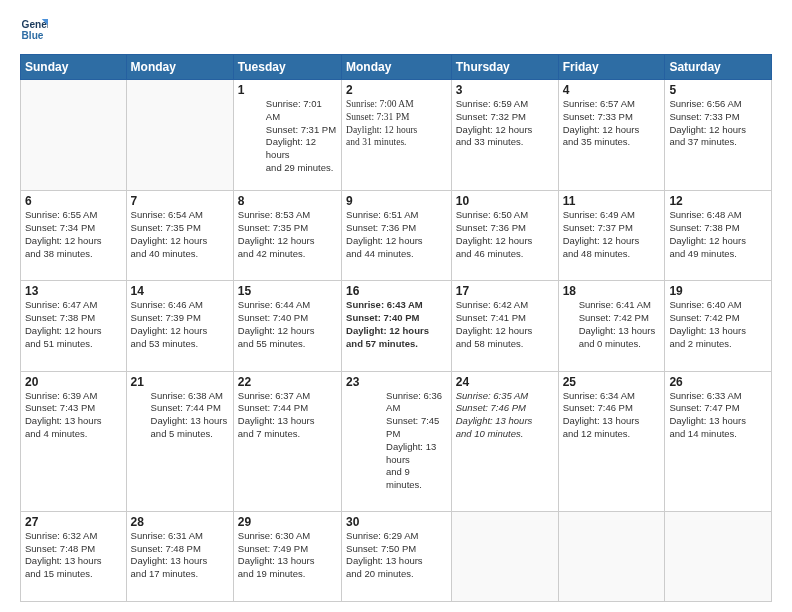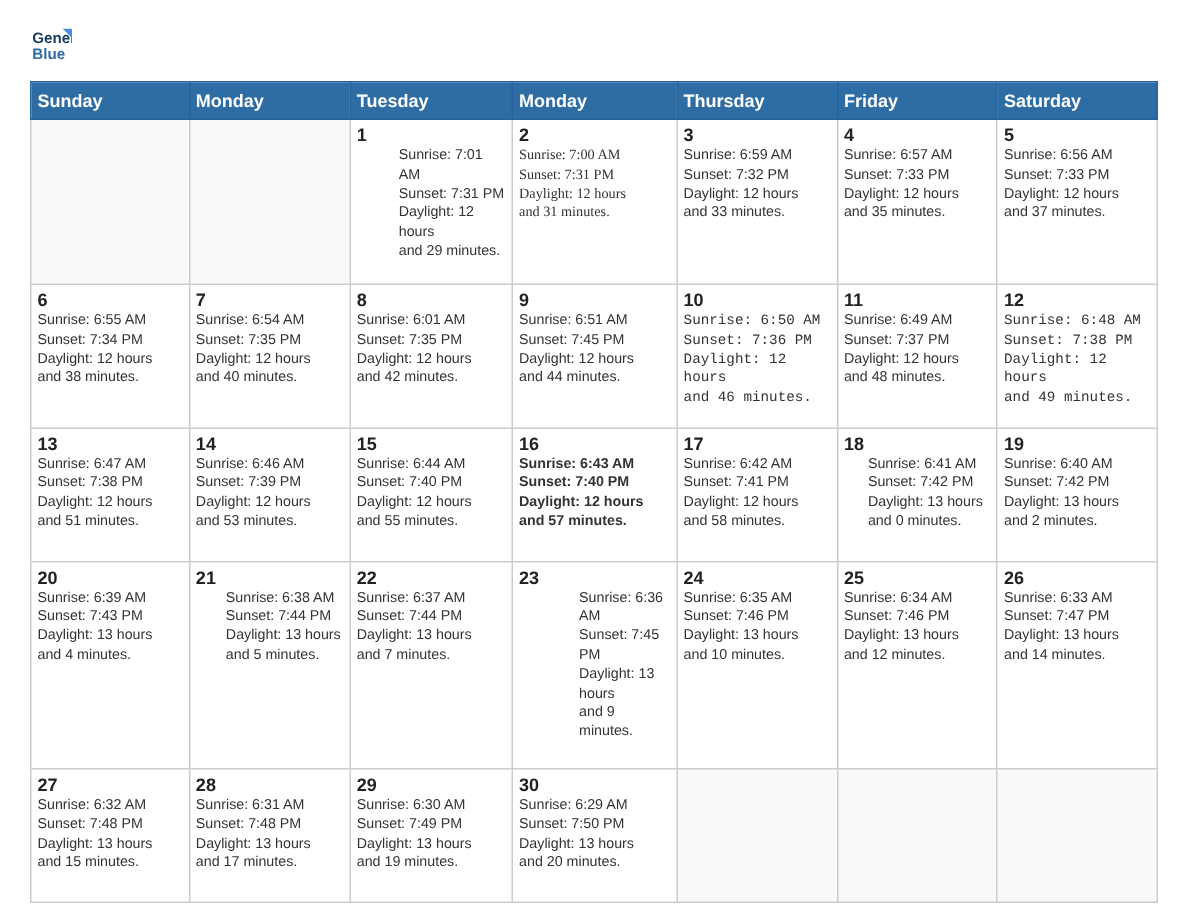--- a/index.html
+++ b/index.html
@@ -169,49 +169,49 @@
           </td>
           <td>
             <span class="day-num">7</span>
             <div class="day-info" style="white-space: pre-line;">Sunrise: 6:54 AM
 Sunset: 7:35 PM
 Daylight: 12 hours
 and 40 minutes.</div>
           </td>
           <td>
             <span class="day-num">8</span>
-            <div class="day-info" style="white-space: pre-line;">Sunrise: 6:01 AM
+            <div class="day-info" style="white-space: pre-line;">Sunrise: 8:53 AM
 Sunset: 7:35 PM
 Daylight: 12 hours
 and 42 minutes.</div>
           </td>
           <td>
             <span class="day-num">9</span>
             <div class="day-info" style="white-space: pre-line;">Sunrise: 6:51 AM
-Sunset: 7:45 PM
+Sunset: 7:36 PM
 Daylight: 12 hours
 and 44 minutes.</div>
           </td>
           <td>
             <span class="day-num">10</span>
-            <div class="day-info" style="white-space: pre-line; font-family: Liberation Mono, monospace;">Sunrise: 6:50 AM
+            <div class="day-info" style="white-space: pre-line;">Sunrise: 6:50 AM
 Sunset: 7:36 PM
 Daylight: 12 hours
 and 46 minutes.</div>
           </td>
           <td>
             <span class="day-num">11</span>
             <div class="day-info" style="white-space: pre-line;">Sunrise: 6:49 AM
 Sunset: 7:37 PM
 Daylight: 12 hours
 and 48 minutes.</div>
           </td>
           <td>
             <span class="day-num">12</span>
-            <div class="day-info" style="white-space: pre-line; font-family: Liberation Mono, monospace;">Sunrise: 6:48 AM
+            <div class="day-info" style="white-space: pre-line;">Sunrise: 6:48 AM
 Sunset: 7:38 PM
 Daylight: 12 hours
 and 49 minutes.</div>
           </td>
         </tr>
         <tr>
           <td>
             <span class="day-num">13</span>
             <div class="day-info" style="white-space: pre-line;">Sunrise: 6:47 AM
 Sunset: 7:38 PM
@@ -285,21 +285,21 @@
           </td>
           <td>
             <span class="day-num">23</span>
             <div class="day-info" style="white-space: pre-line; margin-left: 40px;">Sunrise: 6:36 AM
 Sunset: 7:45 PM
 Daylight: 13 hours
 and 9 minutes.</div>
           </td>
           <td>
             <span class="day-num">24</span>
-            <div class="day-info" style="white-space: pre-line;">Sunrise: 6:35 AM
+            <div class="day-info" style="white-space: pre-line; font-style: italic;">Sunrise: 6:35 AM
 Sunset: 7:46 PM
 Daylight: 13 hours
 and 10 minutes.</div>
           </td>
           <td>
             <span class="day-num">25</span>
             <div class="day-info" style="white-space: pre-line;">Sunrise: 6:34 AM
 Sunset: 7:46 PM
 Daylight: 13 hours
 and 12 minutes.</div>

